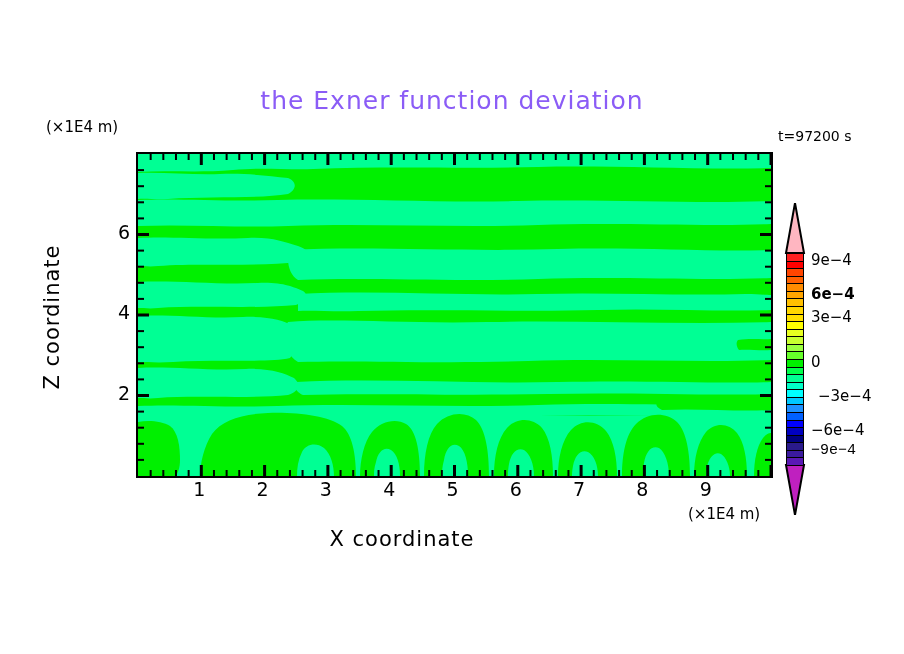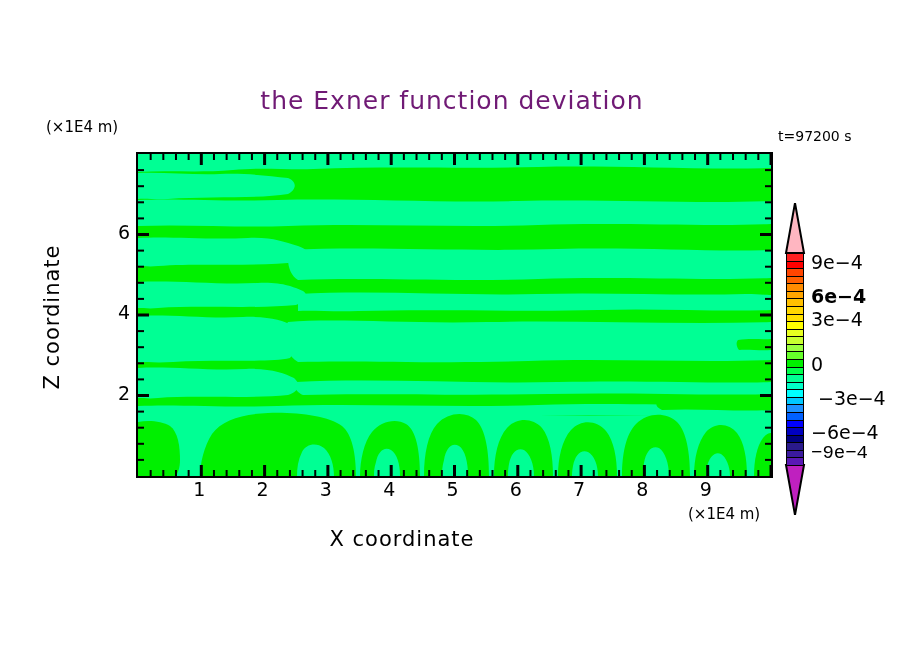--- a/index.html
+++ b/index.html
@@ -4,21 +4,21 @@
 <style>
   html,body{margin:0;padding:0;background:#ffffff;}
   body{width:904px;height:654px;position:relative;overflow:hidden;
        font-family:"DejaVu Sans",sans-serif;color:#000;}
 
   .abs{position:absolute;}
 
   
   #title{
     left:0;top:86px;width:904px;text-align:center;
-    font-size:25px;letter-spacing:1px;color:#701a75;
+    font-size:25px;letter-spacing:1px;color:#8b5cf6;
   }
 
   
   #unit-top-left{left:46px;top:118px;font-size:15px;letter-spacing:0px;}
   #unit-bottom-right{left:688px;top:505px;font-size:15px;}
 
   
   #xaxis-title{left:0;top:527px;width:804px;text-align:center;font-size:21px;letter-spacing:1px;}
   #yaxis-title{
     left:-58px;top:305px;width:220px;text-align:center;font-size:21px;letter-spacing:1px;
@@ -35,21 +35,21 @@
 
   .xticklabel{position:absolute;font-size:19px;text-align:center;width:40px;top:478px;}
   .yticklabel{position:absolute;font-size:19px;text-align:right;width:40px;left:90px;}
 
   
   #timestamp{left:778px;top:128px;font-size:14px;white-space:nowrap;}
 
   
   #colorbar-wrap{left:783px;top:203px;width:24px;height:312px;}
   .cb-band{position:absolute;left:3px;width:18px;border:1px solid #000;box-sizing:border-box;}
-  .cbticklabel{position:absolute;font-size:19px;left:811px;white-space:nowrap;text-align:right;}
+  .cbticklabel{position:absolute;font-size:15px;left:811px;white-space:nowrap;text-align:right;}
 </style>
 </head>
 <body>
 
 <div class="abs" id="title">the Exner function deviation</div>
 
 <div class="abs" id="unit-top-left">(×1E4 m)</div>
 <div class="abs" id="unit-bottom-right">(×1E4 m)</div>
 
 <div class="abs" id="xaxis-title">X coordinate</div>

